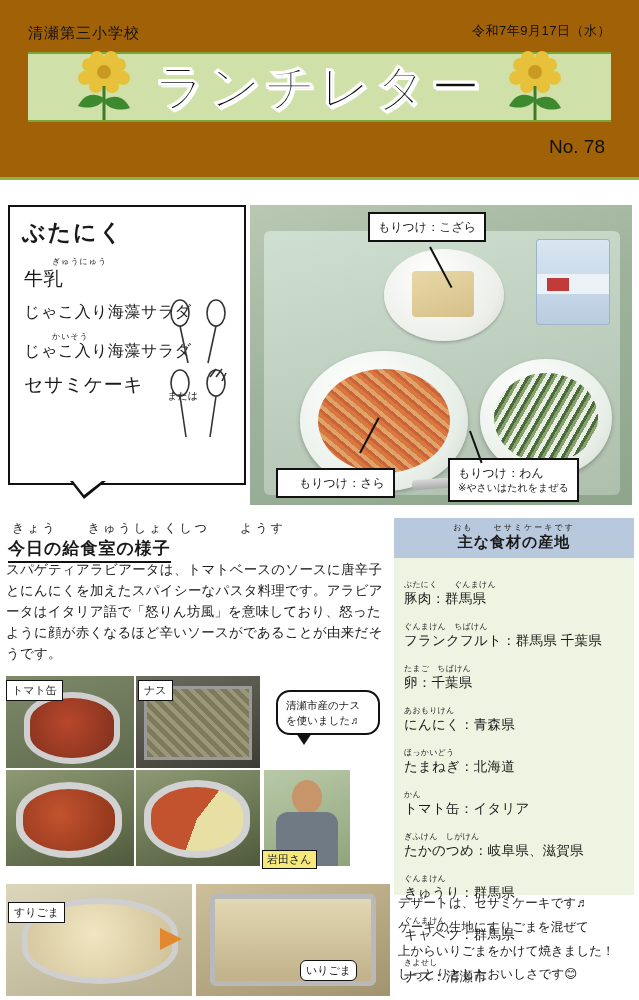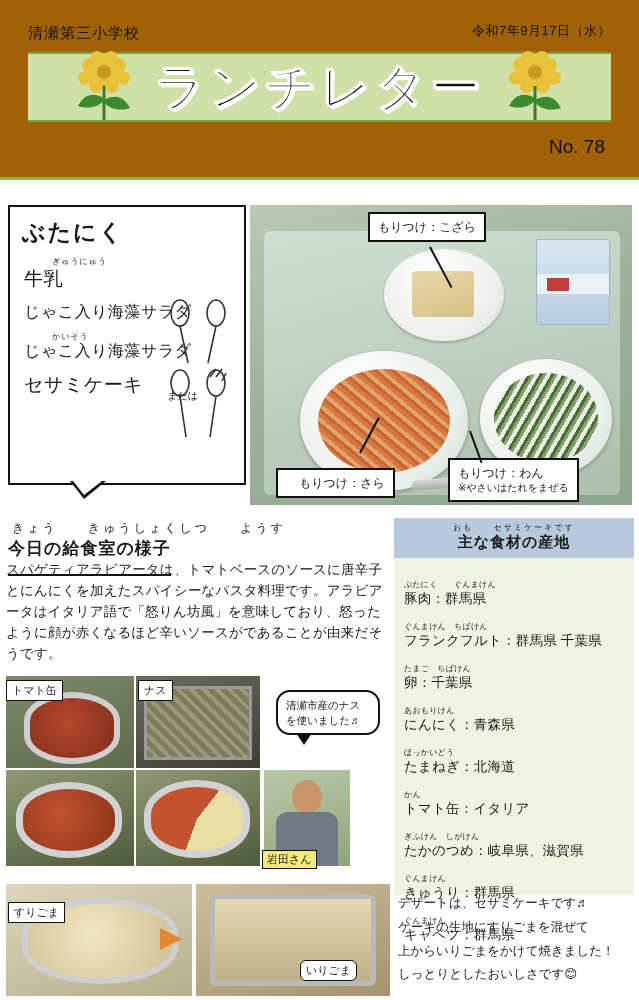--- a/index.html
+++ b/index.html
@@ -148,21 +148,21 @@
   .co-wan { left: 448px; top: 458px; }
   .leader { position:absolute; background:#111; height: 2px; transform-origin: left center; }
 
   
   .today-head {
     position:absolute; left: 8px; top: 520px; width: 300px;
   }
   .today-ruby { font-size: 12px; letter-spacing: 3px; margin-left: 4px; }
   .today-title {
     font-size: 17px; font-weight: bold; letter-spacing: 1px;
-    border-bottom: 2px solid #111; display: inline-block; padding-bottom: 14px;
+    border-bottom: 2px solid #111; display: inline-block; padding-bottom: 1px;
   }
   .article {
     position:absolute; left: 6px; top: 560px; width: 384px;
     font-size: 13.5px; line-height: 1.55; letter-spacing: 0.2px;
   }
 
   
   .ingredients {
     position:absolute; left: 394px; top: 518px; width: 240px; bottom: 105px;
     background: #eef3e2;
@@ -420,20 +420,24 @@
       <span>たかのつめ：岐阜県、滋賀県</span>
     </div>
     <div class="ing-item">
       <span class="mini">ぐんまけん</span><br>
       <span>きゅうり：群馬県</span>
     </div>
     <div class="ing-item">
       <span class="mini">ぐんまけん</span><br>
       <span>キャベツ：群馬県</span>
     </div>
+    <div class="ing-item">
+      <span class="mini">きよせし</span><br>
+      <span>ナス：清瀬市</span>
+    </div>
   </div>
 </div>
 
 <div class="strip">
   <div class="ph ph-can">
       <div class="pot"></div>
     </div>
   <div class="ph ph-nasu">
       <div class="tray2"></div>
     </div>

